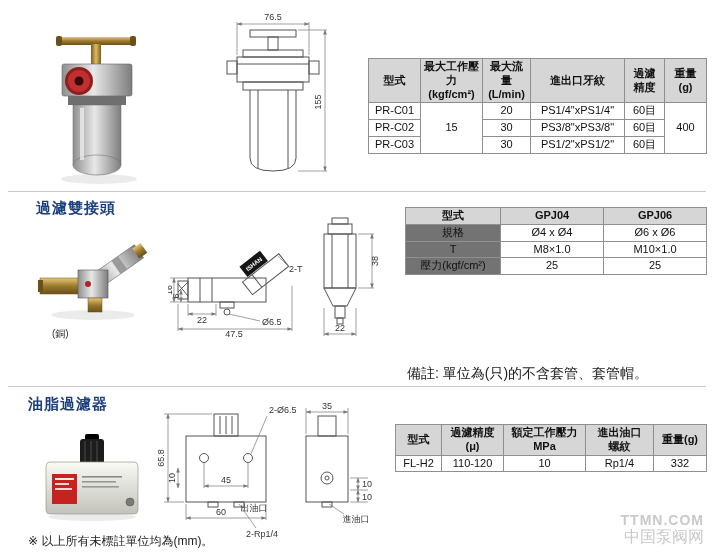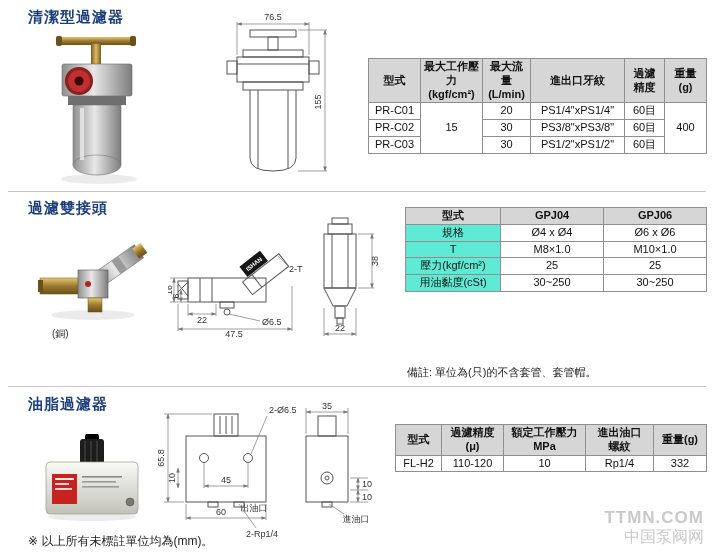--- a/index.html
+++ b/index.html
@@ -6,38 +6,37 @@
   html,body{background:#fff}
   body{font-family:"Liberation Sans","DejaVu Sans",sans-serif;color:#111}
   .page{position:relative;width:714px;height:552px;background:#fff;overflow:hidden}
   .abs{position:absolute}
   .sec-title{font-size:15px;font-weight:bold;color:#1b3f7d;letter-spacing:1px}
   .divider{position:absolute;left:8px;width:698px;border-top:1px solid #c9c9c9}
   table.spec{position:absolute;border-collapse:collapse;table-layout:fixed;font-size:11px;background:#fff}
   .spec th,.spec td{border:1px solid #8f8f8f;text-align:center;vertical-align:middle;padding:1px 2px;white-space:pre-line;line-height:1.25;overflow:hidden}
   .spec th{background:#d6d6d6;font-weight:bold}
   .spec td{height:14px}
-  .spec td.lbl{background:#5eead4}
-  .note{font-size:11px;color:#222}
+  .spec td.lbl{background:#737373}
+  .note{font-size:14px;color:#222}
   .cap{font-size:10px;color:#333}
   .dim{font-size:9px;fill:#333;font-family:"Liberation Sans","DejaVu Sans",sans-serif}
   .dimw{font-size:6px;fill:#fff;font-family:"Liberation Sans","DejaVu Sans",sans-serif;font-weight:bold}
   .ol{stroke:#555;fill:none;stroke-width:1}
   .dl{stroke:#777;fill:none;stroke-width:.7}
   .wm{position:absolute;right:10px;bottom:6px;text-align:right;color:#c9c9c9;line-height:1.15}
-  .wm-l1{font-size:17px;font-weight:bold;letter-spacing:1px}
+  .wm-l1{font-size:14px;font-weight:bold;letter-spacing:1px}
   .wm-l2{font-size:16px}
   .footnote{font-size:12px;color:#222}
 </style>
 </head>
 <body>
 
 <div class="page">
 
-  <div class="abs sec-title" style="left:28px;top:8px">清潔型過濾器</div>
 
   <svg class="abs" style="left:44px;top:24px" width="110" height="162" viewBox="0 0 110 162">
     <defs>
       <linearGradient id="gMetal" x1="0" y1="0" x2="1" y2="0">
         <stop offset="0" stop-color="#8f8f8f"></stop>
           <stop offset="0.45" stop-color="#e8e8e8"></stop>
           <stop offset="1" stop-color="#7d7d7d"></stop>
       </linearGradient>
       <linearGradient id="gBrass" x1="0" y1="0" x2="1" y2="0">
         <stop offset="0" stop-color="#7a5c20"></stop>
@@ -141,21 +140,21 @@
         <td>PR-C03</td>
         <td>30</td>
         <td>PS1/2"xPS1/2"</td>
         <td>60目</td>
       </tr>
     </tbody>
   </table>
 
   <div class="divider" style="top:191px"></div>
 
-  <div class="abs sec-title" style="left:28px;top:199px">過濾雙接頭</div>
+  <div class="abs sec-title" style="left:36px;top:199px">過濾雙接頭</div>
 
   <svg class="abs" style="left:38px;top:222px" width="120" height="102" viewBox="0 0 120 102">
     <g>
       <ellipse cx="55" cy="93" rx="42" ry="5" fill="#000" opacity="0.08"></ellipse>
       <g transform="rotate(-35 60 58)">
         <rect x="55" y="50" width="55" height="16" fill="url(#gMetal)" stroke="#555" stroke-width="0.5"></rect>
         <rect x="82" y="50" width="8" height="16" fill="#9a9a9a"></rect>
         <rect x="106" y="52" width="10" height="12" fill="url(#gBrassH)"></rect>
       </g>
       <rect x="2" y="56" width="44" height="16" fill="url(#gBrassH)" stroke="#6b5018" stroke-width="0.5"></rect>
@@ -252,25 +251,20 @@
       </tr>
       <tr>
         <td class="lbl">T</td>
         <td>M8×1.0</td>
         <td>M10×1.0</td>
       </tr>
       <tr>
         <td class="lbl">壓力(kgf/cm²)</td>
         <td>25</td>
         <td>25</td>
-      </tr>
-      <tr>
-        <td class="lbl">用油黏度(cSt)</td>
-        <td>30~250</td>
-        <td>30~250</td>
       </tr>
     </tbody>
   </table>
   <div class="abs note" style="left:407px;top:365px">備註: 單位為(只)的不含套管、套管帽。</div>
 
   <div class="divider" style="top:386px"></div>
 
   <div class="abs sec-title" style="left:28px;top:395px">油脂過濾器</div>
 
   <svg class="abs" style="left:40px;top:430px" width="105" height="92" viewBox="0 0 105 92">

